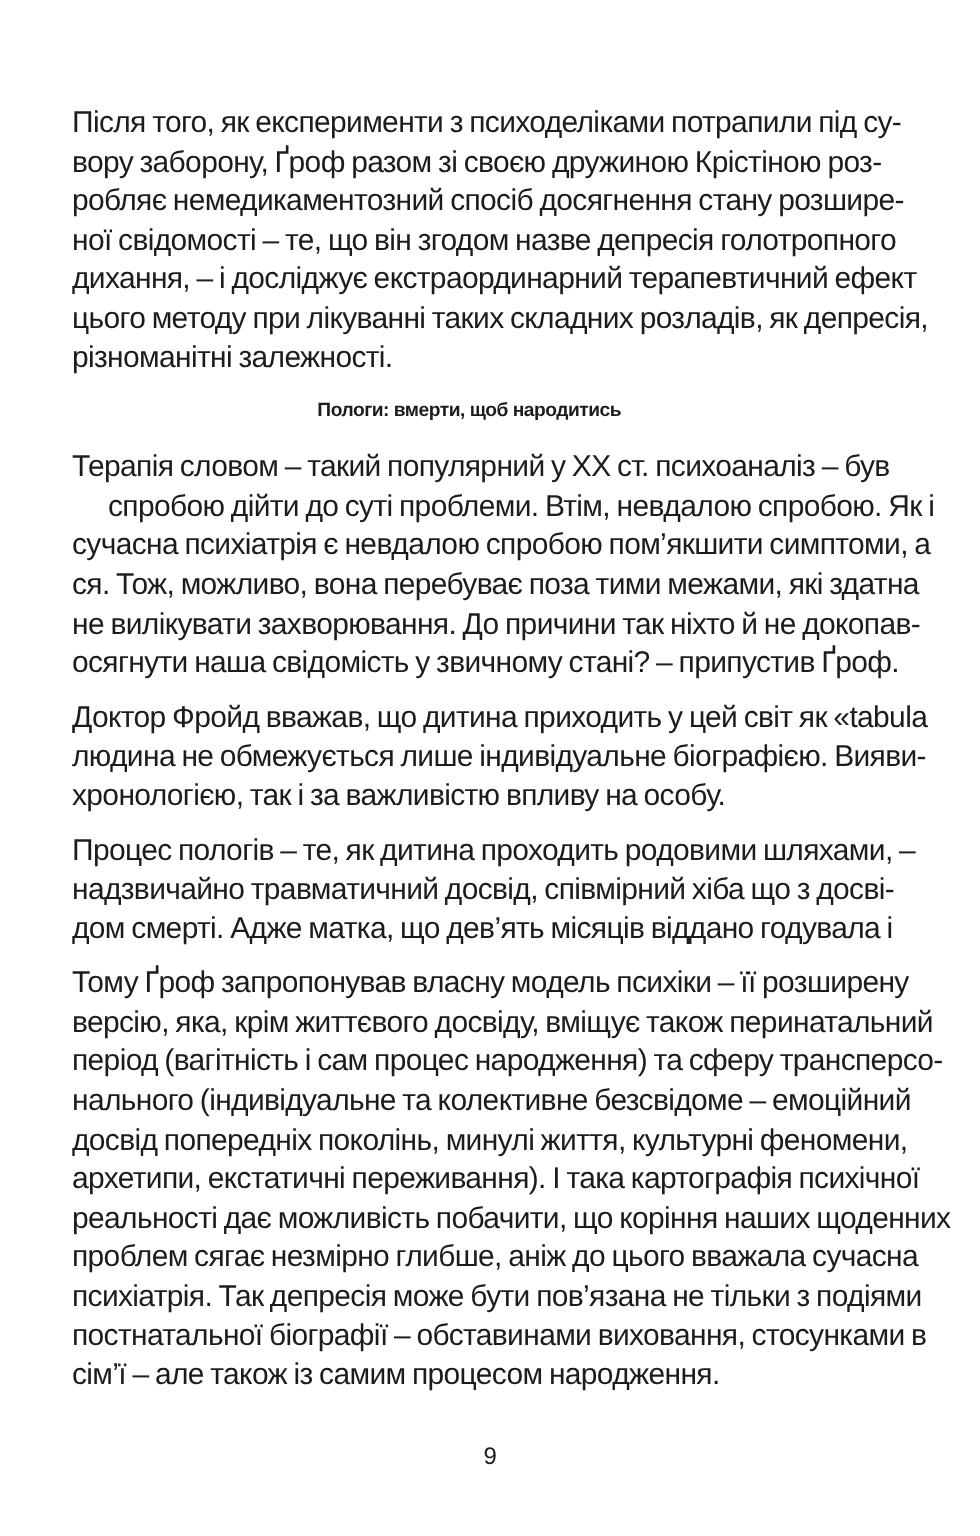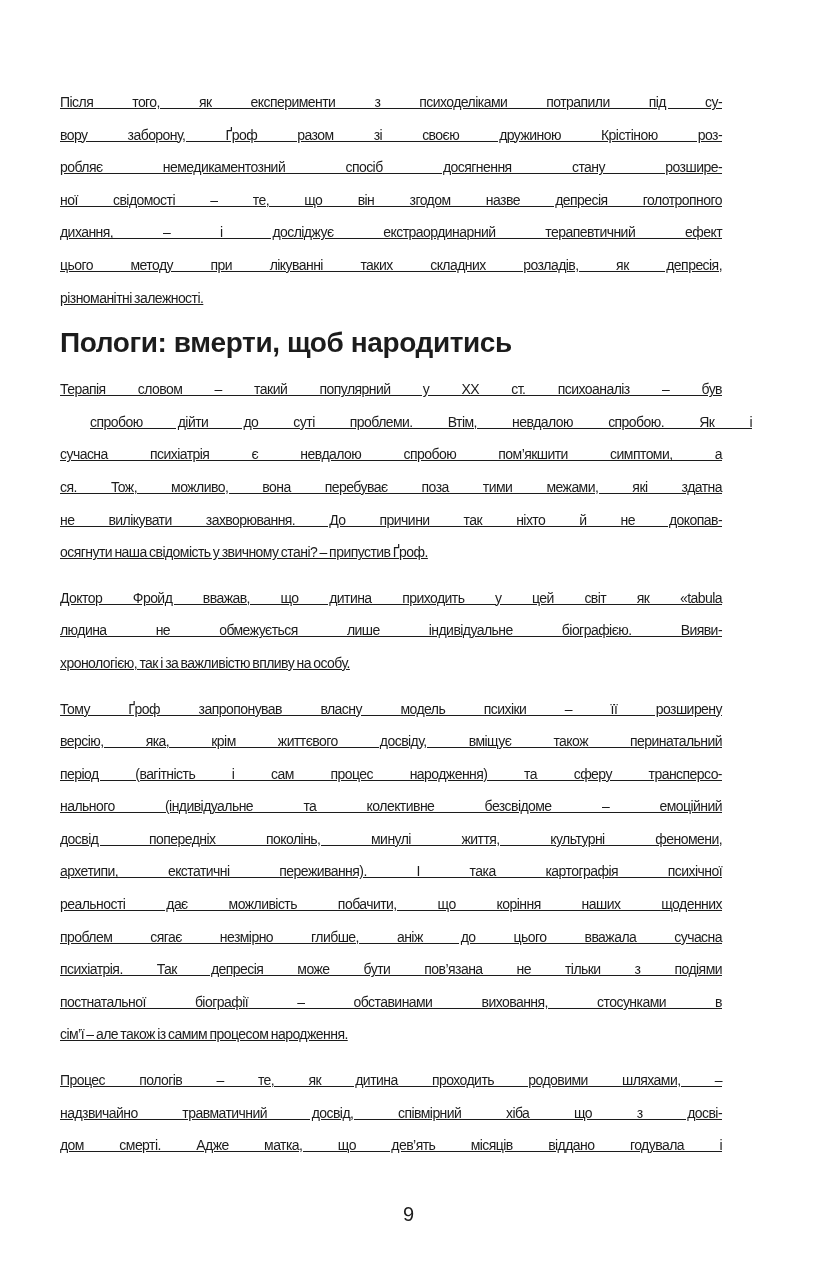--- a/index.html
+++ b/index.html
@@ -19,37 +19,37 @@
     position: absolute;
     left: 60px;
     top: 86px;
     width: 662px;
   }
   .para {
     margin: 0 0 13px 0;
   }
   .line {
     display: block;
-    font-size: 14px;
+    font-size: 25px;
     line-height: 32.6px;
     height: 32.6px;
     white-space: nowrap;
     text-align: justify;
     text-align-last: justify;
     letter-spacing: -0.55px;
     word-spacing: -1px;
     transform-origin: left center;
-    text-decoration: underline;
   }
   .line.last {
     text-align-last: left;
   }
   .heading {
     font-weight: bold;
-    font-size: 28px;
+    font-size: 16px;
+    text-align: center;
     margin: 11px 0 14px 0;
     line-height: 32px;
     letter-spacing: -0.4px;
   }
   .page-number {
     position: absolute;
     left: 0;
     width: 817px;
     top: 1203px;
     text-align: center;
@@ -83,34 +83,34 @@
     <span class="line last" style="display: block; width: auto;">осягнути наша свідомість у звичному стані? – припустив Ґроф.</span>
   </div>
 
   <div class="para">
     <span class="line" style="display: block; width: 662px;">Доктор Фройд вважав, що дитина приходить у цей світ як «tabula</span>
     <span class="line" style="display: block; width: 662px;">людина не обмежується лише індивідуальне біографією. Вияви-</span>
     <span class="line last" style="display: block; width: auto;">хронологією, так і за важливістю впливу на особу.</span>
   </div>
 
   <div class="para">
+    <span class="line" style="display: block; width: 662px;">Процес пологів – те, як дитина проходить родовими шляхами, –</span>
+    <span class="line" style="display: block; width: 662px;">надзвичайно травматичний досвід, співмірний хіба що з досві-</span>
+    <span class="line" style="display: block; width: 662px;">дом смерті. Адже матка, що дев’ять місяців віддано годувала і</span>
+  </div>
+
+  <div class="para">
     <span class="line" style="display: block; width: 662px;">Тому Ґроф запропонував власну модель психіки – її розширену</span>
     <span class="line" style="display: block; width: 662px;">версію, яка, крім життєвого досвіду, вміщує також перинатальний</span>
     <span class="line" style="display: block; width: 662px;">період (вагітність і сам процес народження) та сферу трансперсо-</span>
     <span class="line" style="display: block; width: 662px;">нального (індивідуальне та колективне безсвідоме – емоційний</span>
     <span class="line" style="display: block; width: 662px;">досвід попередніх поколінь, минулі життя, культурні феномени,</span>
     <span class="line" style="display: block; width: 662px;">архетипи, екстатичні переживання). І така картографія психічної</span>
     <span class="line" style="display: block; width: 662px;">реальності дає можливість побачити, що коріння наших щоденних</span>
     <span class="line" style="display: block; width: 662px;">проблем сягає незмірно глибше, аніж до цього вважала сучасна</span>
     <span class="line" style="display: block; width: 662px;">психіатрія. Так депресія може бути пов’язана не тільки з подіями</span>
     <span class="line" style="display: block; width: 662px;">постнатальної біографії – обставинами виховання, стосунками в</span>
     <span class="line last" style="display: block; width: auto;">сім’ї – але також із самим процесом народження.</span>
   </div>
 
-  <div class="para">
-    <span class="line" style="display: block; width: 662px;">Процес пологів – те, як дитина проходить родовими шляхами, –</span>
-    <span class="line" style="display: block; width: 662px;">надзвичайно травматичний досвід, співмірний хіба що з досві-</span>
-    <span class="line" style="display: block; width: 662px;">дом смерті. Адже матка, що дев’ять місяців віддано годувала і</span>
-  </div>
-
 </div>
 
 <div class="page-number">9</div>
 
 </body></html>

